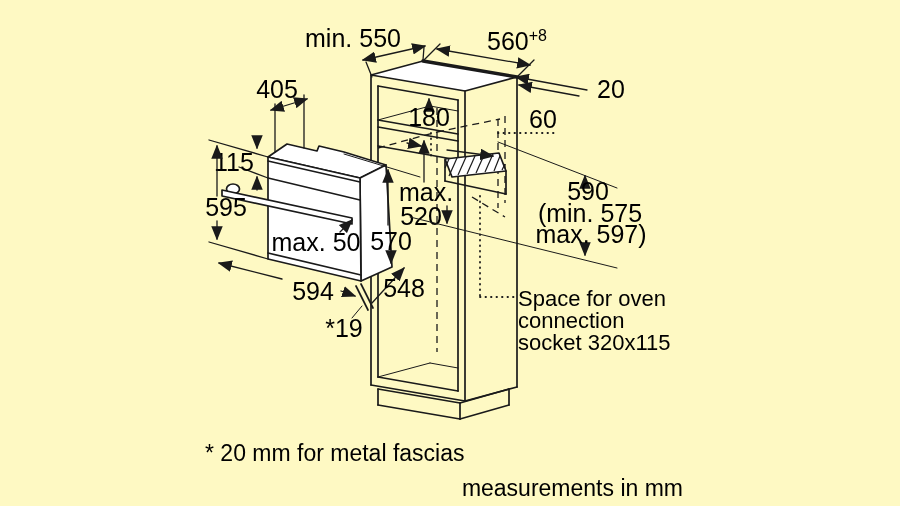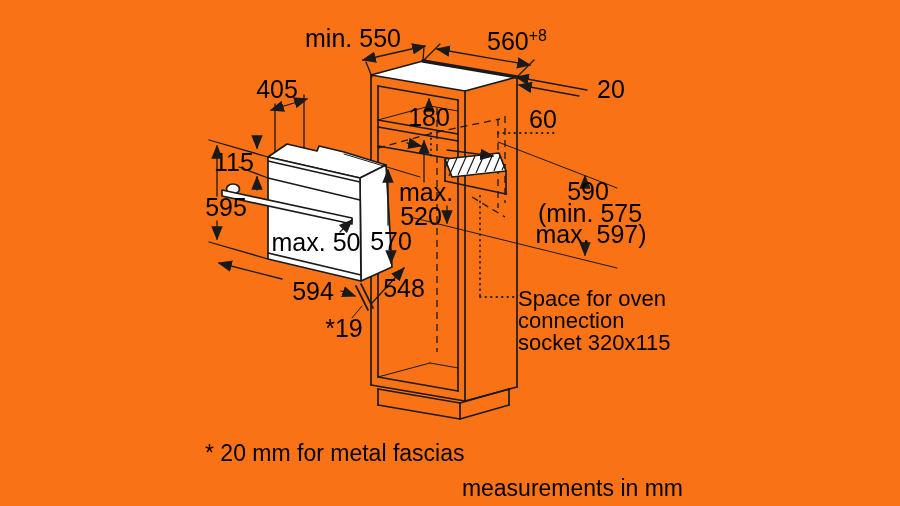--- a/index.html
+++ b/index.html
@@ -1,16 +1,16 @@
 <!DOCTYPE html>
 <html><head>
 <meta charset="utf-8">
 <style>
   html,body{margin:0;padding:0;background:#ffffff;}
-  .page{width:900px;height:506px;background:#f97316;position:relative;overflow:hidden;
+  .page{width:900px;height:506px;background:#fef9c3;position:relative;overflow:hidden;
         font-family:"Liberation Sans", sans-serif;}
   svg{display:block;}
   text{fill:#000000;font-family:"Liberation Sans", sans-serif;}
   .dim-text{font-size:25px;}
   .sup{font-size:16px;}
   .note-text{font-size:22px;}
   .foot-text{font-size:23px;}
   .s{stroke:#1a1a1a;fill:none;stroke-width:1.7;stroke-linecap:round;stroke-linejoin:round;}
   .sw{stroke:#1a1a1a;fill:#ffffff;stroke-width:1.7;stroke-linejoin:round;}
   .thick{stroke:#1a1a1a;stroke-width:3.4;fill:none;stroke-linecap:round;}

